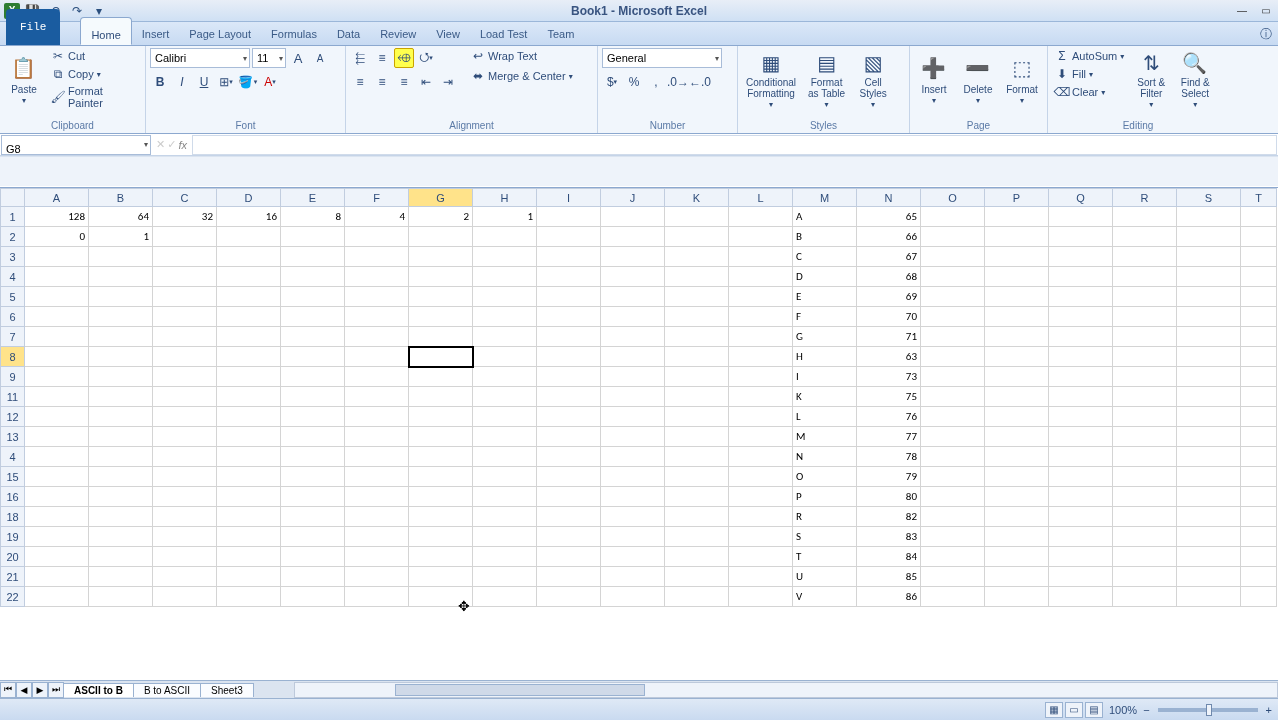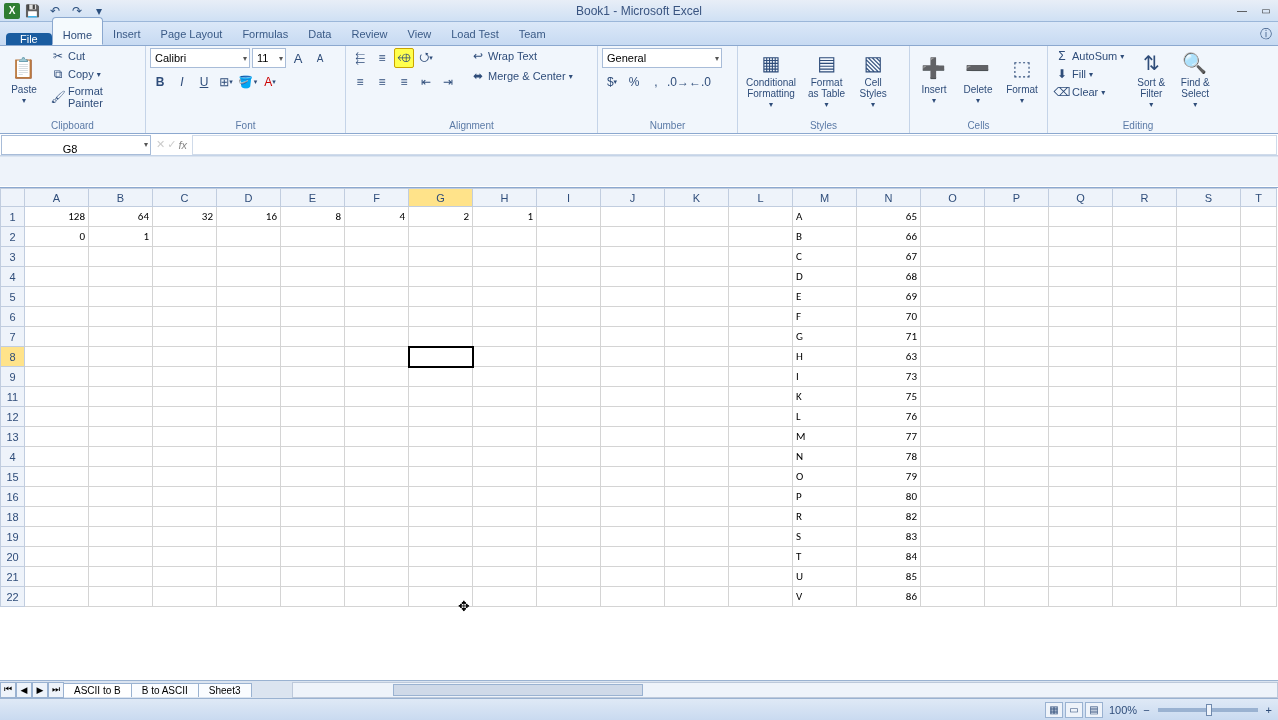--- a/index.html
+++ b/index.html
@@ -3,28 +3,28 @@
 <meta charset="utf-8">
 <style>
   * { margin: 0; padding: 0; box-sizing: border-box; font-family: "Segoe UI", Tahoma, sans-serif; }
   body { background: #fff; width: 1278px; height: 720px; overflow: hidden; font-size: 11px; user-select: none; }
 
   
   .titlebar { height: 22px; background: linear-gradient(#e8eef7,#cfe0f4); display: flex; align-items: center; position: relative; border-bottom: 1px solid #9bb7d9; }
   .qat { display: flex; align-items: center; gap: 4px; padding-left: 4px; }
   .qat-btn { width: 18px; height: 18px; display: flex; align-items: center; justify-content: center; border-radius: 2px; font-size: 12px; color:#2b4f7e; }
   .excel-ico { width:16px;height:16px;background:#2e7d32;color:#fff;font-size:10px;font-weight:bold;display:flex;align-items:center;justify-content:center;border-radius:2px;}
-  .title-text { position:absolute; left:0; right:0; text-align:center; font-size:12px; color:#395480; pointer-events:none;}
+  .title-text { position:absolute; left:0; right:0; text-align:center; font-size:12px; color:#395480; pointer-events:none;font-weight:bold;}
   .win-ctrls { margin-left:auto; display:flex; }
   .win-btn { width:24px;height:18px;display:flex;align-items:center;justify-content:center;font-size:10px;color:#333;}
 
   
   .tabs { height: 24px; background: linear-gradient(#dbe8f8,#c7daf2); display:flex; align-items:flex-end; padding-left:6px; border-bottom:1px solid #8ba8cf; position:relative;}
   .tab { padding: 11px 10px 3px 10px; font-size:11px; color:#3a5a86; cursor:pointer; border-top-left-radius:4px;border-top-right-radius:4px;}
-  .tab.file { background:#1a5ca0; color:#fff; padding:0 14px; margin-right:0;}
+  .tab.file { background:#1a5ca0; color:#fff; padding:12px 14px; margin-right:20px;font-family:Liberation Mono, monospace;}
   .tab.active { background:#f5fafd; border:1px solid #8ba8cf; border-bottom:1px solid #f5fafd; color:#2f4d7a; font-weight:500;}
   .help-ico { position:absolute; right:6px; top:4px; color:#3a5a86; font-size:12px;}
 
   
   .ribbon { height: 88px; background:#f1f6fc; border-bottom:1px solid #8ca8cf; display:flex; }
   .group { border-right:1px solid #c5d4e8; display:flex; flex-direction:column; justify-content:space-between; padding:2px 4px 0 4px; position:relative;}
   .group-body { display:flex; align-items:flex-start; gap:4px; flex:1; }
   .group-label { text-align:center; font-size:10px; color:#5b7aa6; padding:1px 0 2px 0; position:relative;}
   .big-btn { display:flex;flex-direction:column;align-items:center;justify-content:center;gap:2px;padding:2px 4px;min-width:40px;height:64px;border-radius:2px;font-size:10px;color:#2f4d7a;text-align:center;line-height:1.1;}
   .big-ico { width:28px;height:28px;display:flex;align-items:center;justify-content:center;font-size:20px;}
@@ -59,21 +59,21 @@
   td.cell{height:20px;border:1px solid #d4d4d4;font-size:11px;padding:0 3px;font-family:Calibri,sans-serif;overflow:hidden;white-space:nowrap;}
   td.cell.r{text-align:right;}
   td.cell.l{text-align:left;}
   td.cell.active{outline:2px solid #000;outline-offset:-1px;position:relative;}
 
   
   .sheetbar{position:absolute;left:0;right:0;bottom:22px;height:18px;background:#dbe4f0;border-top:1px solid #9ab2d1;display:flex;align-items:center;font-size:10px;}
   .sheet-nav{display:flex;gap:0;}
   .sheet-nav div{width:16px;height:16px;border:1px solid #9ab2d1;display:flex;align-items:center;justify-content:center;font-size:9px;background:#eef3fa;}
   .sheettab{padding:1px 10px;background:#fafcff;border:1px solid #9ab2d1;border-bottom:none;margin-left:-1px;font-size:10px;}
-  .sheettab.active{background:#fff;font-weight:normal;}
+  .sheettab.active{background:#fff;font-weight:bold;}
   .hscroll{flex:1;margin-left:40px;height:16px;background:#eef3fa;border:1px solid #bdc9db;position:relative;}
   .hscroll-thumb{position:absolute;left:100px;width:250px;top:1px;bottom:1px;background:#cfd9e8;border:1px solid #9ab2d1;}
 
   
   .statusbar{position:absolute;left:0;right:0;bottom:0;height:22px;background:linear-gradient(#dfe9f6,#c9daf0);border-top:1px solid #9ab2d1;display:flex;align-items:center;font-size:11px;color:#2f4d7a;padding:0 6px;}
   .viewbtns{margin-left:auto;display:flex;gap:2px;align-items:center;}
   .viewbtn{width:18px;height:16px;border:1px solid #9ab2d1;background:#eef3fa;display:flex;align-items:center;justify-content:center;font-size:10px;}
   .zoom-slider{width:100px;height:4px;background:#9ab2d1;margin:0 6px;position:relative;}
   .zoom-thumb{position:absolute;left:48px;top:-4px;width:6px;height:12px;background:#eef3fa;border:1px solid #6f89ad;}
 
@@ -251,21 +251,21 @@
           <div class="big-ico">➖</div>
           <span>Delete</span>
           <span style="font-size:8px;">▾</span>
         </div>
       <div class="big-btn">
           <div class="big-ico">⬚</div>
           <span>Format</span>
           <span style="font-size:8px;">▾</span>
         </div>
     </div>
-    <div class="group-label">Cells</div>
+    <div class="group-label">Page</div>
   </div>
 
   <div class="group" style="width:180px;border-right:none;">
     <div class="group-body">
       <div class="col">
         <div class="cb-row">
             <span class="cb-ico">Σ</span>
             <span>AutoSum</span>
             <span style="font-size:8px;">▾</span>
           </div>
@@ -293,21 +293,21 @@
           <span style="font-size:8px;">▾</span>
         </div>
     </div>
     <div class="group-label">Editing</div>
   </div>
 </div>
 
 <div class="fxbar-cont">
   <div class="fxbar">
     <div class="namebox">
-        <span style="margin-right:auto;text-align:center;width:100%;margin-top:8px;">G8</span>
+        <span style="margin-right:auto;text-align:left;width:100%;margin-top:8px;">G8</span>
         <span class="dd-ar">▾</span>
       </div>
     <div class="fx-btns">
       <span style="color:#ccc;">✕</span>
       <span style="color:#ccc;">✓</span>
       <span style="font-style:italic;">fx</span>
     </div>
     <div class="formula-in"></div>
   </div>
   <div class="fxpad"></div>

